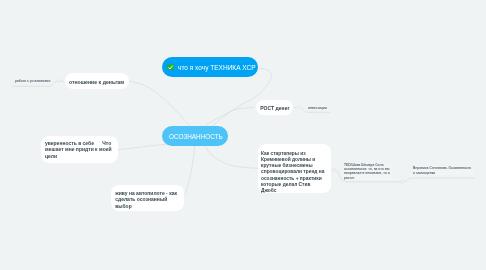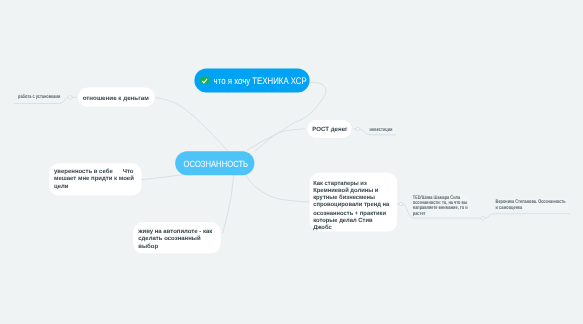--- a/index.html
+++ b/index.html
@@ -61,21 +61,21 @@
 
   <div class="node n-root" style="left:162px;top:57px;width:96px;height:20px;text-align:center;">
     <span class="chk" style="position:absolute;left:4.6px;top:6.7px;">
       <svg width="7.2" height="6.8" viewBox="0 0 7.2 6.8">
           <path d="M1.5,3.5 L2.9,5.0 L5.6,1.7" stroke="#fff" stroke-width="1" fill="none" stroke-linecap="butt" stroke-linejoin="miter"></path>
         </svg>
     </span>
     <span class="txt sq">что я хочу ТЕХНИКА ХСР</span>
   </div>
 
-  <div class="node n-core" style="left:146px;top:126px;width:66px;height:20px;">
+  <div class="node n-core" style="left:162px;top:126px;width:66px;height:20px;">
     <span class="txt sq">ОСОЗНАННОСТЬ</span>
   </div>
 
   <div class="node pillw" style="left:64.7px;top:72.9px;width:64.7px;height:16.4px;">
     <span class="txt sq" style="font-size:5.2px;left:4.2px;top:5.9px;">отношение к деньгам</span>
   </div>
 
   <div class="node pillw" style="left:255.5px;top:100.4px;width:37.8px;height:14.2px;">
     <span class="txt sq" style="font-size:5.1px;left:4.7px;top:5.1px;">РОСТ денег</span>
   </div>

